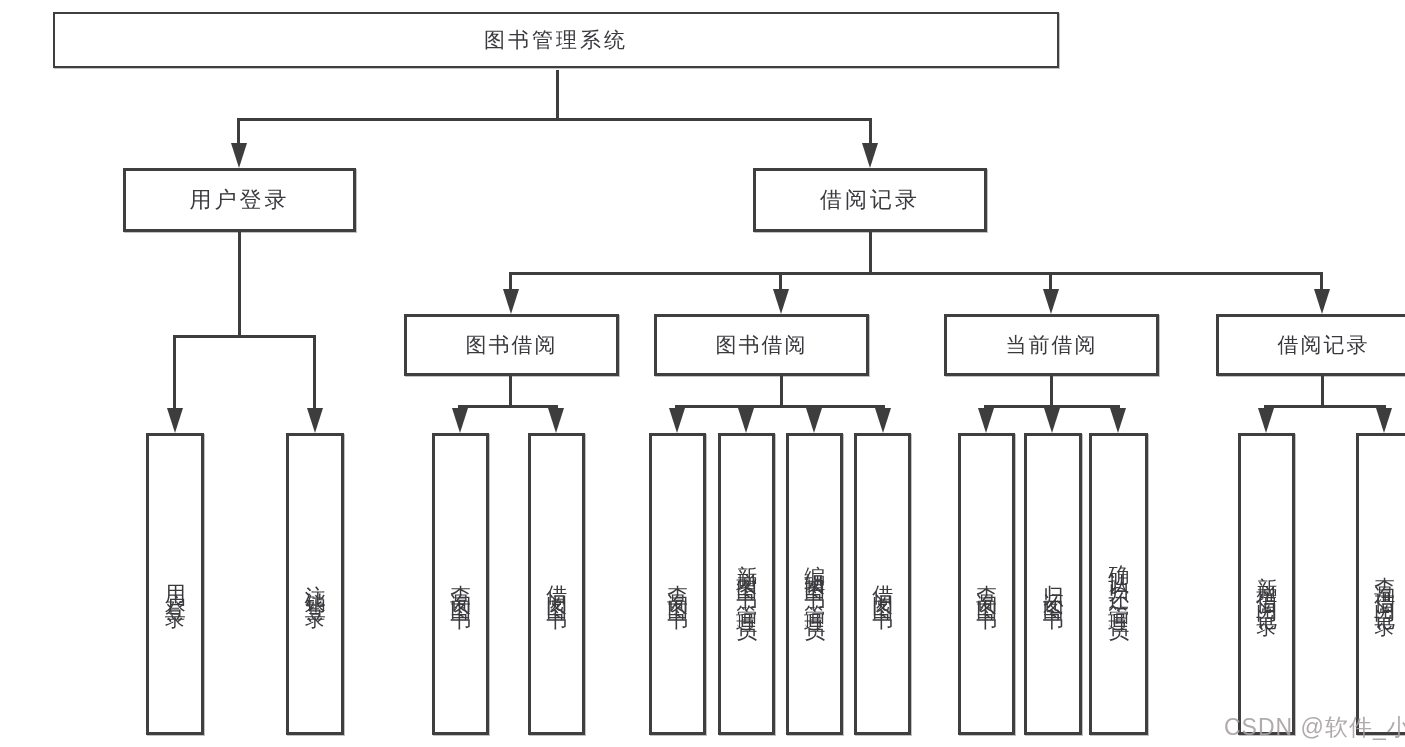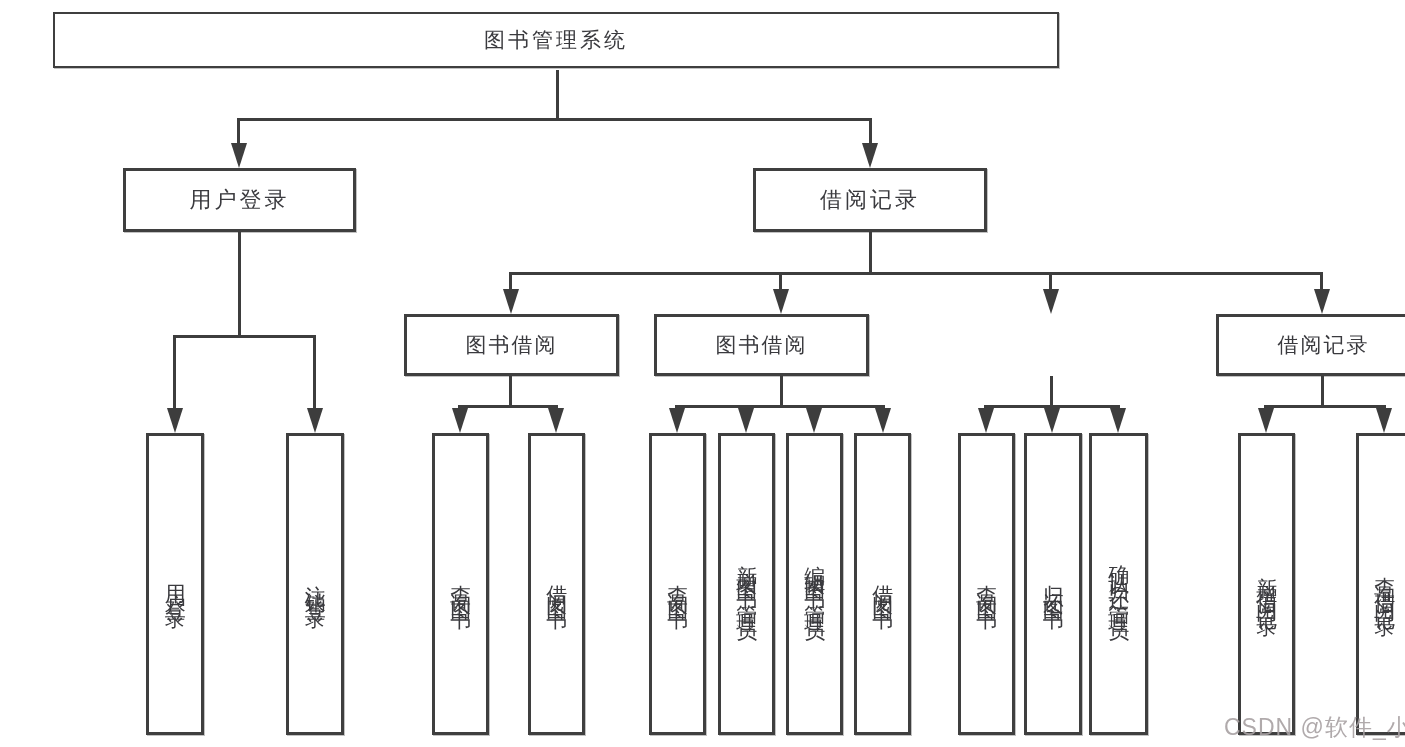--- a/index.html
+++ b/index.html
@@ -93,20 +93,23 @@
   <div class="ar" style="left:1002px;top:289px"></div>
   <div class="vl" style="left:1279px;top:272px;height:18px"></div>
   <div class="ar" style="left:1273px;top:289px"></div>
 
   <div class="box lvl3" style="left:363px;top:314px;width:215px;height:62px">
     <span>图书借阅</span>
   </div>
   <div class="box lvl3" style="left:613px;top:314px;width:215px;height:62px">
     <span>图书借阅</span>
   </div>
+  <div class="box lvl3" style="left:903px;top:314px;width:215px;height:62px">
+    <span>当前借阅</span>
+  </div>
   <div class="box lvl3" style="left:1175px;top:314px;width:215px;height:62px">
     <span>借阅记录</span>
   </div>
 
   <div class="vl" style="left:468px;top:376px;height:29px"></div>
   <div class="hl" style="left:418px;top:405px;width:99px"></div>
   <div class="vl" style="left:417px;top:405px;height:5px"></div>
   <div class="ar" style="left:411px;top:408px"></div>
   <div class="vl" style="left:513px;top:405px;height:5px"></div>
   <div class="ar" style="left:507px;top:408px"></div>

